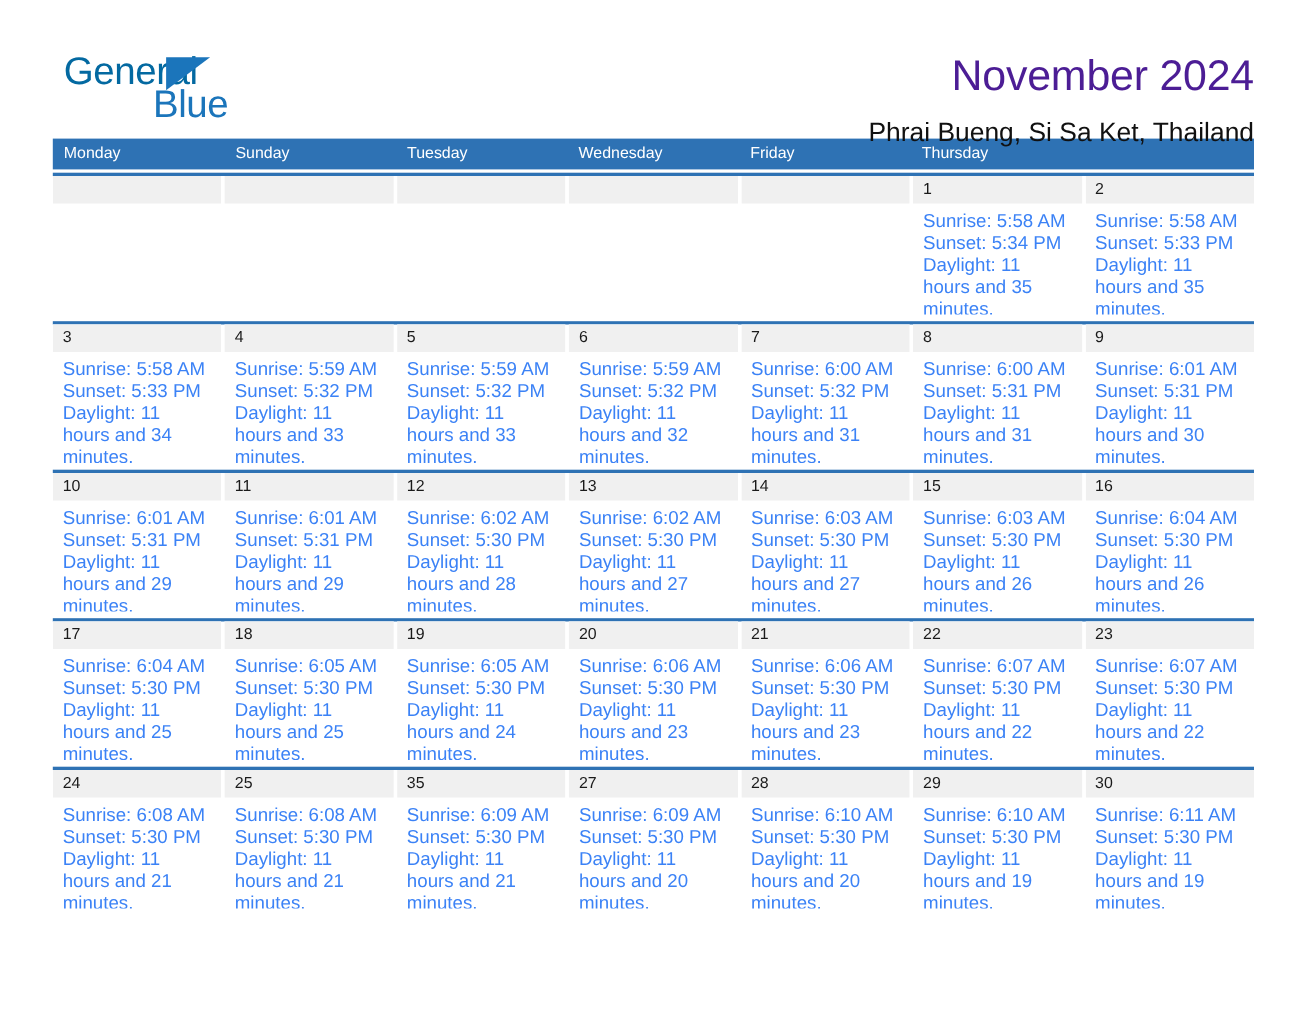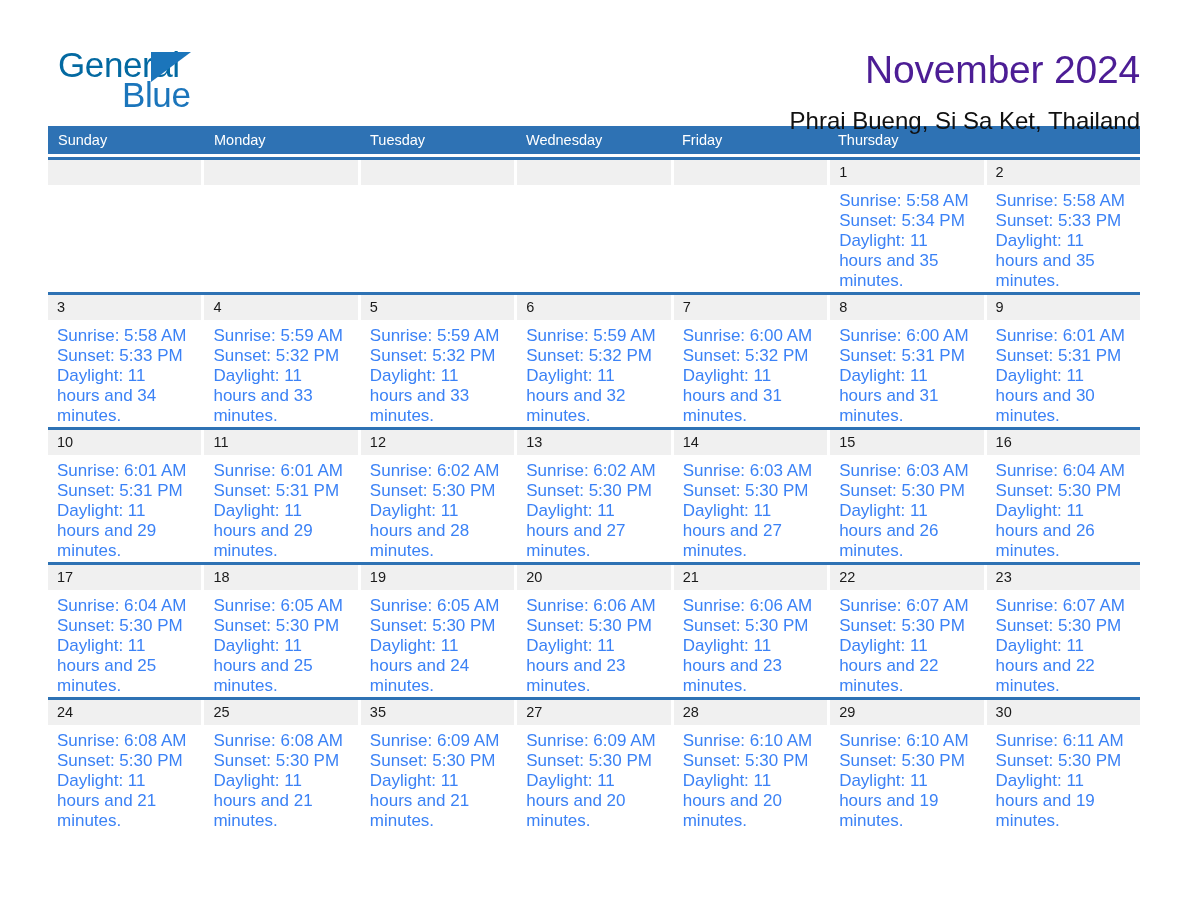--- a/index.html
+++ b/index.html
@@ -50,21 +50,21 @@
     position: absolute;
     left: 103px;
     top: 8px;
     width: 0;
     height: 0;
     border-left: 40px solid #1b75bb;
     border-bottom: 30px solid transparent;
   }
   .brand-blue {
     position: absolute;
-    left: 74px;
+    left: 91px;
     top: 30px;
     font-size: 35px;
     letter-spacing: -0.4px;
     color: #1b75bb;
     font-weight: 400;
     line-height: 42px;
   }
   .titles {
     text-align: right;
     padding-top: 2px;
@@ -153,22 +153,22 @@
 
     <div class="titles">
       <div class="month-title">November 2024</div>
       <div class="location-title">Phrai Bueng, Si Sa Ket, Thailand</div>
     </div>
 
   </div>
 
   <div class="calendar">
     <div class="weekday-row" id="weekday-row">
+        <div class="weekday">Monday</div>
         <div class="weekday">Sunday</div>
-        <div class="weekday">Monday</div>
         <div class="weekday">Tuesday</div>
         <div class="weekday">Wednesday</div>
         <div class="weekday">Friday</div>
         <div class="weekday">Thursday</div>
       </div>
     <div id="weeks-container">
         <div class="week-row first">
           <div class="day-cell empty">
             <div class="daynum-band"></div>
           </div>

